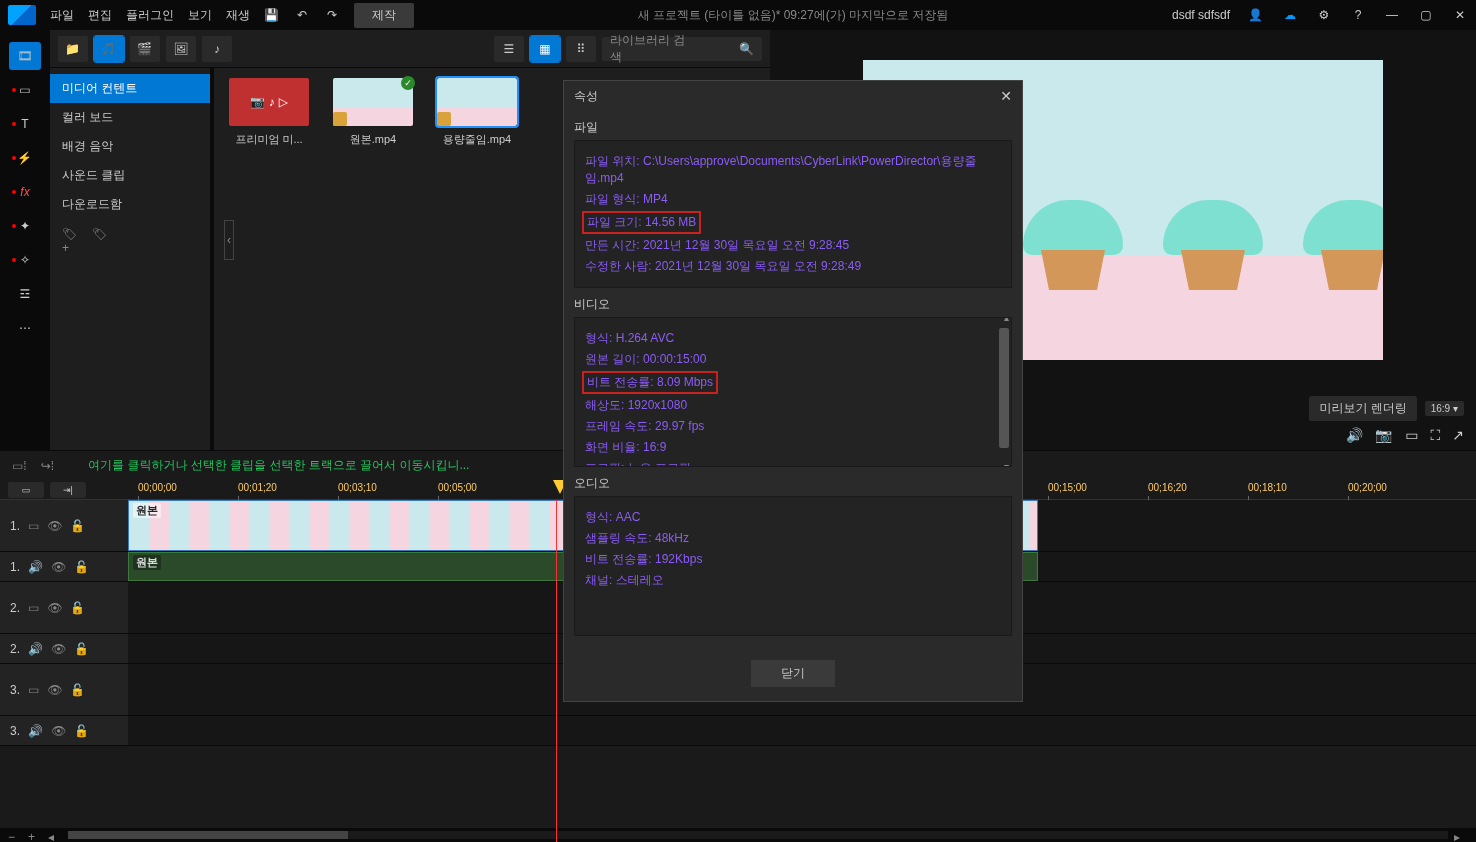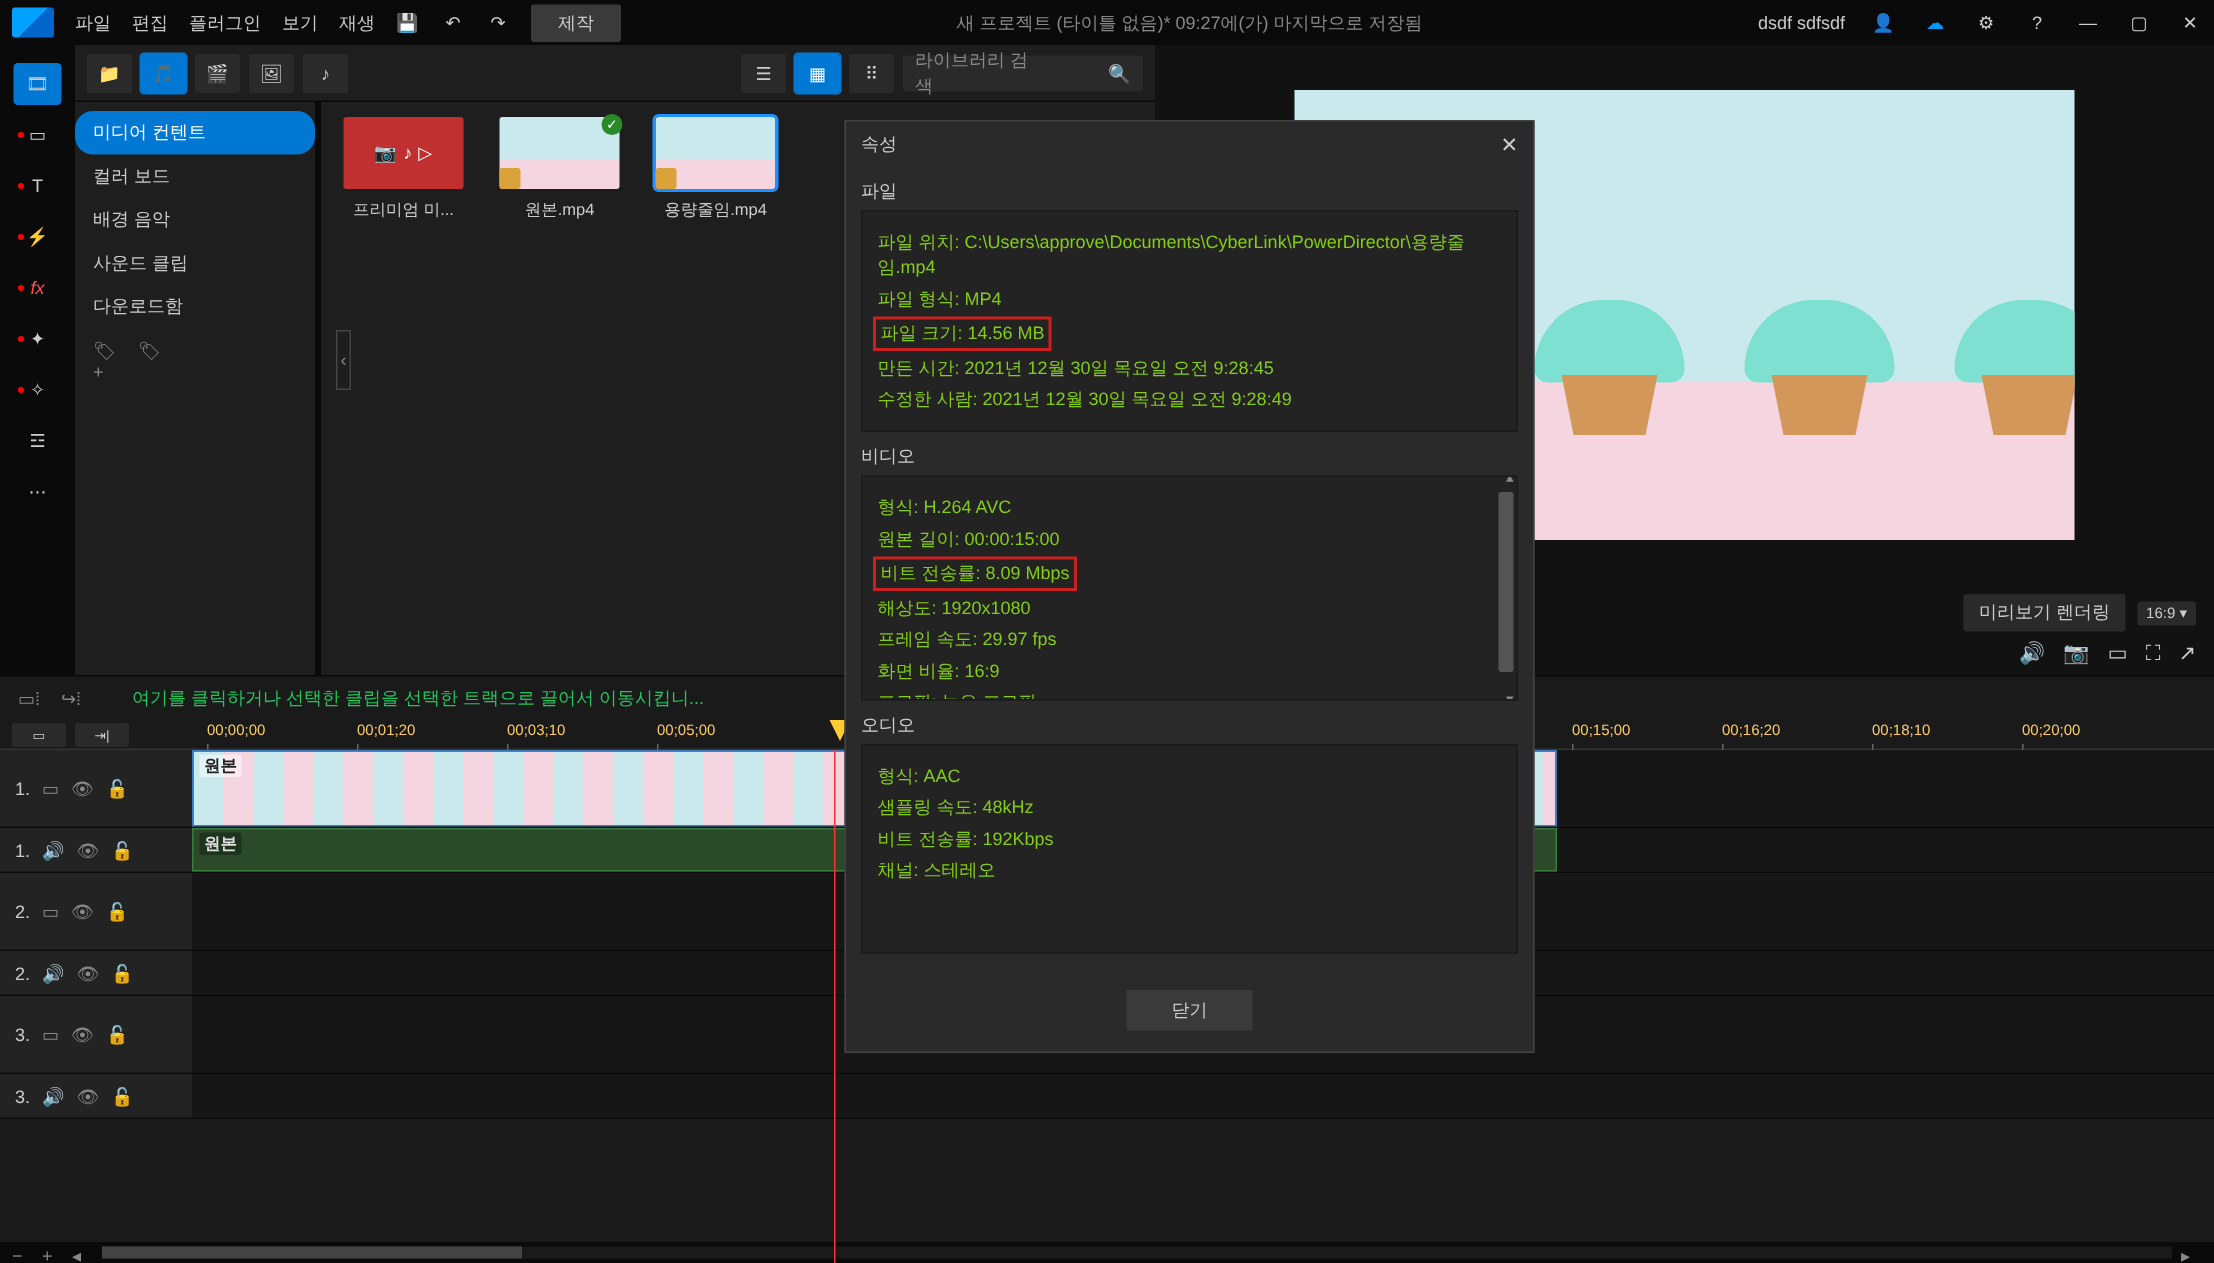--- a/index.html
+++ b/index.html
@@ -25,21 +25,21 @@
 
 
 .library-panel { width: 720px; background: #1e1e1e; display: flex; flex-direction: column; }
 .library-toolbar { height: 38px; display: flex; align-items: center; padding: 0 8px; gap: 6px; border-bottom: 1px solid #0a0a0a; }
 .tool-btn { width: 30px; height: 26px; background: #2a2a2a; display: flex; align-items: center; justify-content: center; border-radius: 2px; color: #ccc; }
 .tool-btn.active { background: #0078d4; color: #fff; outline: 1px solid #0078d4; }
 .search-box { flex: 1; max-width: 160px; background: #2a2a2a; height: 24px; padding: 0 8px; display: flex; align-items: center; color: #888; border-radius: 2px; margin-left: auto; gap: 44px; }
 .library-body { flex: 1; display: flex; }
 .library-nav { width: 160px; padding: 6px 0; }
 .nav-item { padding: 6px 12px; cursor: pointer; }
-.nav-item.active { background: #0078d4; color: #fff; border-radius: 12px; }
+.nav-item.active { background: #0078d4; color: #fff; }
 .nav-subtools { padding: 8px 12px; display: flex; gap: 10px; }
 .tag-icon { width: 20px; height: 20px; color: #888; }
 .library-divider { width: 4px; background: #0a0a0a; }
 .collapse-handle { width: 10px; height: 40px; background: #1e1e1e; border: 1px solid #444; position: absolute; left: 224px; top: 220px; display: flex; align-items: center; justify-content: center; color: #888; }
 
 .library-grid { flex: 1; padding: 10px; display: flex; gap: 14px; align-items: flex-start; }
 .media-item { width: 90px; text-align: center; }
 .thumb { width: 80px; height: 48px; margin: 0 auto 6px; border-radius: 2px; position: relative; }
 .thumb.premium { background: #c13030; display: flex; align-items: center; justify-content: center; gap: 4px; color: #fff; }
 .thumb.cupcake { background: linear-gradient(#c9e9ec 0%, #c9e9ec 60%, #f5d5e0 60%, #f5d5e0 100%); }
@@ -96,21 +96,21 @@
 .hscroll-thumb { position: absolute; height: 8px; background: #444; }
 
 
 .dialog { position: absolute; left: 563px; top: 80px; width: 460px; background: #2a2a2a; border: 1px solid #444; display: flex; flex-direction: column; z-index: 100; }
 .dialog-title { height: 30px; display: flex; align-items: center; justify-content: space-between; padding: 0 10px; background: #2a2a2a; }
 .close-x { cursor: pointer; font-size: 14px; }
 .dialog-body { padding: 0 10px 10px; }
 .section-label { padding: 8px 0 4px; color: #ccc; }
 .section-box { background: #232323; padding: 10px; border: 1px solid #1a1a1a; position: relative; }
 .section-box.scroll { max-height: 150px; overflow: hidden; }
-.prop-line { padding: 2px 0; color: #84cc16; font-size: 12px; }
+.prop-line { padding: 2px 0; color: #8b5cf6; font-size: 12px; }
 .highlight-box { border: 2px solid #c92020; display: inline-block; padding: 1px 3px; margin: -1px -3px; }
 .scrollbar-fake { position: absolute; right: 2px; top: 10px; width: 10px; height: 120px; background: #555; border-radius: 2px; }
 .scroll-arrow { position: absolute; right: 2px; color: #888; font-size: 10px; }
 .dialog-footer { padding: 14px; display: flex; justify-content: center; }
 .close-btn { background: #3a3a3a; padding: 5px 30px; cursor: pointer; }
 </style>
 </head>
 <body>
 
 <div class="titlebar">

